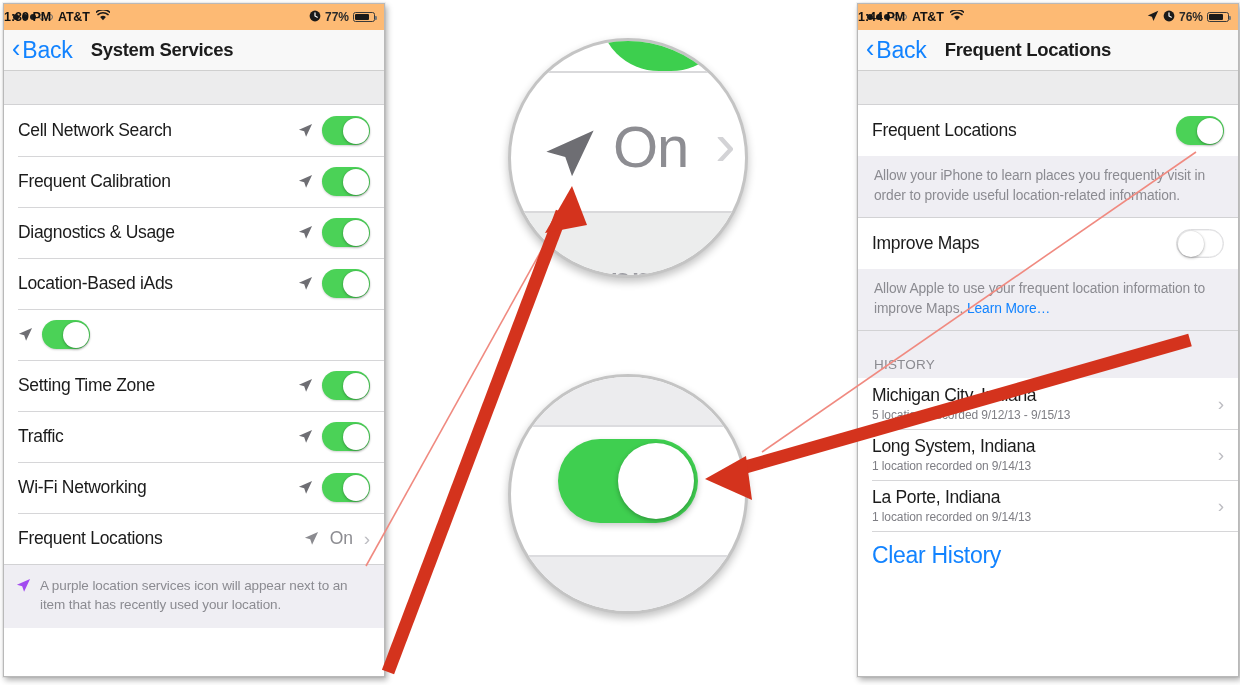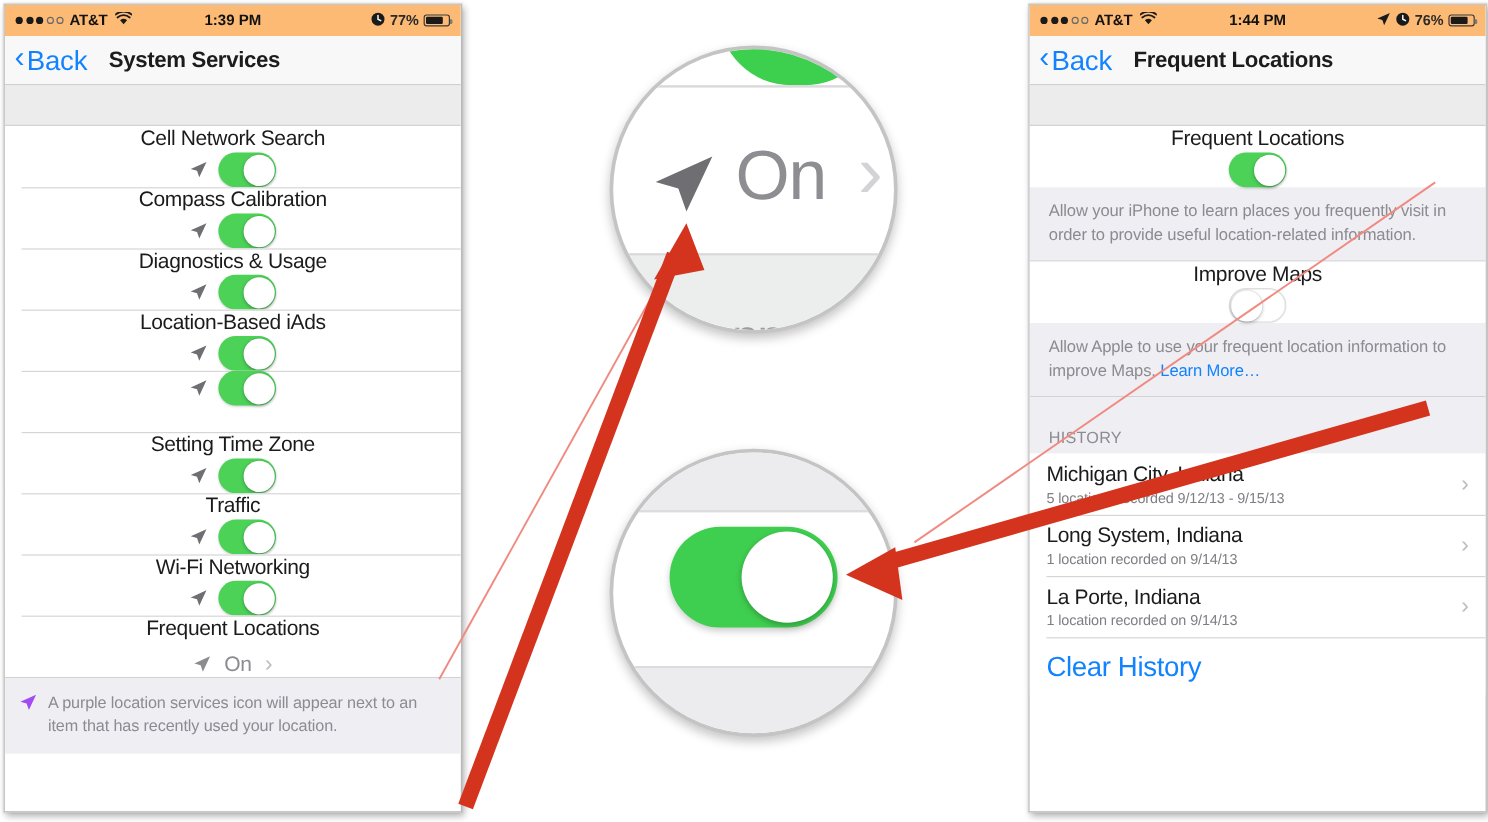--- a/index.html
+++ b/index.html
@@ -28,21 +28,21 @@
     font-size:12.5px;font-weight:bold;color:#121212;
     padding:0 9px;position:relative;
   }
   .sb-left{display:flex;align-items:center;gap:5px;}
   .dots{display:flex;align-items:center;gap:2.5px;}
   .dot{width:6px;height:6px;border-radius:50%;background:#1a1a1a;display:block;}
   .dot.hollow{background:transparent;border:1.2px solid #6a6a6a;width:4px;height:4px;}
   .carrier{font-size:12.5px;font-weight:bold;letter-spacing:-.2px;}
   .wifi-icon{display:inline-block;margin-left:1px;}
   .sb-center{
-    position:absolute;left:0;right:0;text-align:center;
+    position:absolute;left:0;right:0;
     font-size:12.5px;font-weight:bold;pointer-events:none;
   }
   .sb-right{margin-left:auto;display:flex;align-items:center;gap:4px;position:relative;z-index:2;}
   .batt{
     width:22px;height:10px;border:1.3px solid #3a3a3a;border-radius:2.5px;
     position:relative;box-sizing:border-box;padding:1px;
   }
   .batt::after{
     content:"";position:absolute;right:-3.4px;top:3px;width:2px;height:4px;
     background:#7a7a7a;border-radius:0 1px 1px 0;
@@ -61,21 +61,21 @@
   .back-label{font-size:23px;letter-spacing:-.2px;}
   .nav-title{
     font-size:18.5px;font-weight:bold;color:#1c1c1c;
     margin-left:18px;letter-spacing:-.3px;
   }
 
   
   .gap{background:#ececed;border-bottom:1px solid #d2d2d4;}
   .row{
     background:#fff;height:51px;display:flex;align-items:center;
-    padding:0 14px;box-sizing:border-box;position:relative;cursor:pointer;flex-direction:column;
+    padding:0 14px;box-sizing:border-box;position:relative;cursor:pointer;
   }
   .row + .row::before{
     content:"";position:absolute;left:14px;right:0;top:0;height:1px;background:#d6d6d8;
   }
   .row-label{font-size:17.5px;color:#1b1b1b;letter-spacing:-.3px;flex:1;}
   .row-right{display:flex;align-items:center;gap:9px;}
   .row-value{font-size:17.5px;color:#8c8c91;letter-spacing:-.2px;}
   .chev-r{color:#bdbdc2;font-size:19px;font-weight:500;line-height:1;}
 
   
@@ -237,21 +237,21 @@
           <svg width="15" height="15" viewBox="0 0 16 16">
               <path d="M15 1 L1 7.3 L6.6 8.9 L8.6 14.6 Z" fill="#6e6e73"></path>
             </svg>
         </span>
         <span class="toggle on">
             <i class="knob"></i>
           </span>
       </span>
     </div>
     <div class="row">
-      <span class="row-label">Compass Calibration</span>
+      <span class="row-label">Frequent Calibration</span>
       <span class="row-right">
         <span class="loc-arrow">
           <svg width="15" height="15" viewBox="0 0 16 16">
               <path d="M15 1 L1 7.3 L6.6 8.9 L8.6 14.6 Z" fill="#6e6e73"></path>
             </svg>
         </span>
         <span class="toggle on">
             <i class="knob"></i>
           </span>
       </span>

